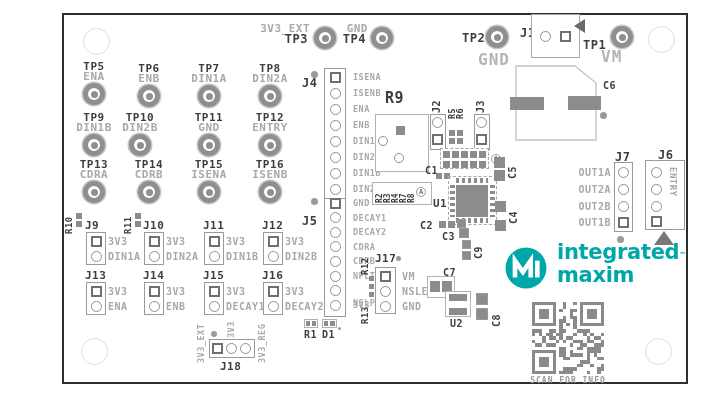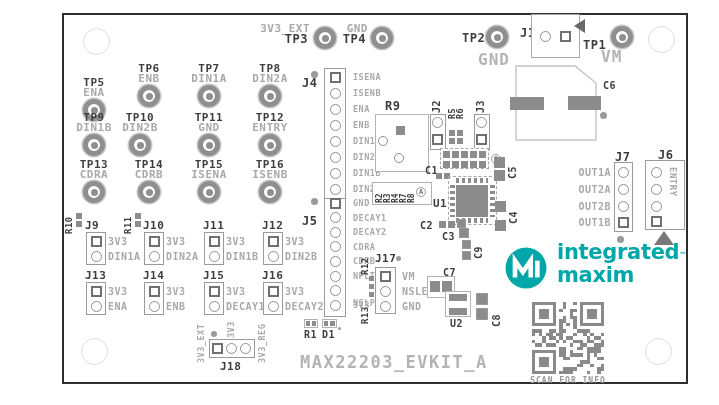--- a/index.html
+++ b/index.html
@@ -79,21 +79,21 @@
 
   <svg class="abs" style="left:451px;top:50px" width="82" height="76">
     <polygon points="1,1 60,1 81,18 81,75 1,75" fill="#fff" stroke="#c4c4c4" stroke-width="1.4"></polygon>
   </svg>
   <div class="pad" style="left:446px;top:82px;width:34px;height:13px"></div>
   <div class="pad" style="left:504px;top:81px;width:33px;height:14px"></div>
   <div class="des" style="left:539px;top:66px;font-size:10px">C6</div>
   <div class="dot" style="left:536px;top:97px;width:7px;height:7px"></div>
 
   <div id="tp-grid">
-      <div class="tpcell" style="left:-2px;top:63px">
+      <div class="tpcell" style="left:-2px;top:47px">
         <div class="d" style="">TP5</div>
         <div class="n" style="">ENA</div>
         <div class="tpc" style=""></div>
       </div>
       <div class="tpcell" style="left:53px;top:49px">
         <div class="d" style="">TP6</div>
         <div class="n" style="">ENB</div>
         <div class="tpc" style=""></div>
       </div>
       <div class="tpcell" style="left:113px;top:49px">
@@ -185,21 +185,21 @@
       <div class="pin-c" style="left:265.5px;top:240.9px"></div>
       <div class="net s8" style="left:289px;top:242.4px">CDRB</div>
       <div class="pin-c" style="left:265.5px;top:255.5px"></div>
       <div class="net s8" style="left:289px;top:257px">NFLT</div>
       <div class="pin-c" style="left:265.5px;top:270.1px"></div>
       <div class="net s8" style="left:289px;top:284px">NSLP</div>
       <div class="pin-c" style="left:265.5px;top:284.7px"></div>
       <div class="net s8" style="left:289px;top:286.2px">3V3</div>
     </div>
 
-  <div class="des" style="left:321px;top:85px;font-size:12px">R9</div>
+  <div class="des" style="left:321px;top:76px;font-size:15px">R9</div>
   <div class="lbox" style="left:311px;top:99px;width:54px;height:58px;border-color:#b2b2b2"></div>
   <div class="pad" style="left:332px;top:111px;width:9px;height:9px"></div>
   <div class="pin-c" style="left:314px;top:121px;width:10px;height:10px"></div>
   <div class="pin-c" style="left:330px;top:138px;width:10px;height:10px"></div>
 
   <div class="des v" style="left:368px;top:78px;height:20px;font-size:10px">J2</div>
   <div class="hbox" style="left:366px;top:99px;width:16px;height:36px"></div>
   <div class="pin-c" style="left:368px;top:102px"></div>
   <div class="pin-s" style="left:368px;top:119px"></div>
   <div class="des v" style="left:412px;top:78px;height:20px;font-size:10px">J3</div>
@@ -381,21 +381,20 @@
   <div class="net v" style="left:133px;top:296px;height:52px;font-size:8.5px">3V3_EXT</div>
   <div class="net v" style="left:163px;top:296px;height:27px;font-size:8.5px">3V3</div>
   <div class="net v" style="left:194px;top:296px;height:52px;font-size:8.5px">3V3_REG</div>
   <div class="dot" style="left:147px;top:316px;width:6px;height:6px"></div>
   <div class="hbox" style="left:145px;top:324px;width:46px;height:19px"></div>
   <div class="pin-s" style="left:148px;top:328px"></div>
   <div class="pin-c" style="left:162px;top:328px"></div>
   <div class="pin-c" style="left:176px;top:328px"></div>
   <div class="des" style="left:156px;top:346px">J18</div>
 
-  <div class="title" style="left:236px;top:339px">MAX22203_EVKIT_A</div>
 
   <div class="des" style="left:551px;top:136px;font-size:12px">J7</div>
   <div class="hbox" style="left:550px;top:147px;width:19px;height:70px"></div>
   <div class="pin-c" style="left:554px;top:152px"></div>
   <div class="pin-c" style="left:554px;top:169px"></div>
   <div class="pin-c" style="left:554px;top:186px"></div>
   <div class="pin-s" style="left:554px;top:202px"></div>
   <div class="net s10" style="left:505px;top:153px;width:42px;text-align:right">OUT1A</div>
   <div class="net s10" style="left:505px;top:170px;width:42px;text-align:right">OUT2A</div>
   <div class="net s10" style="left:505px;top:187px;width:42px;text-align:right">OUT2B</div>

